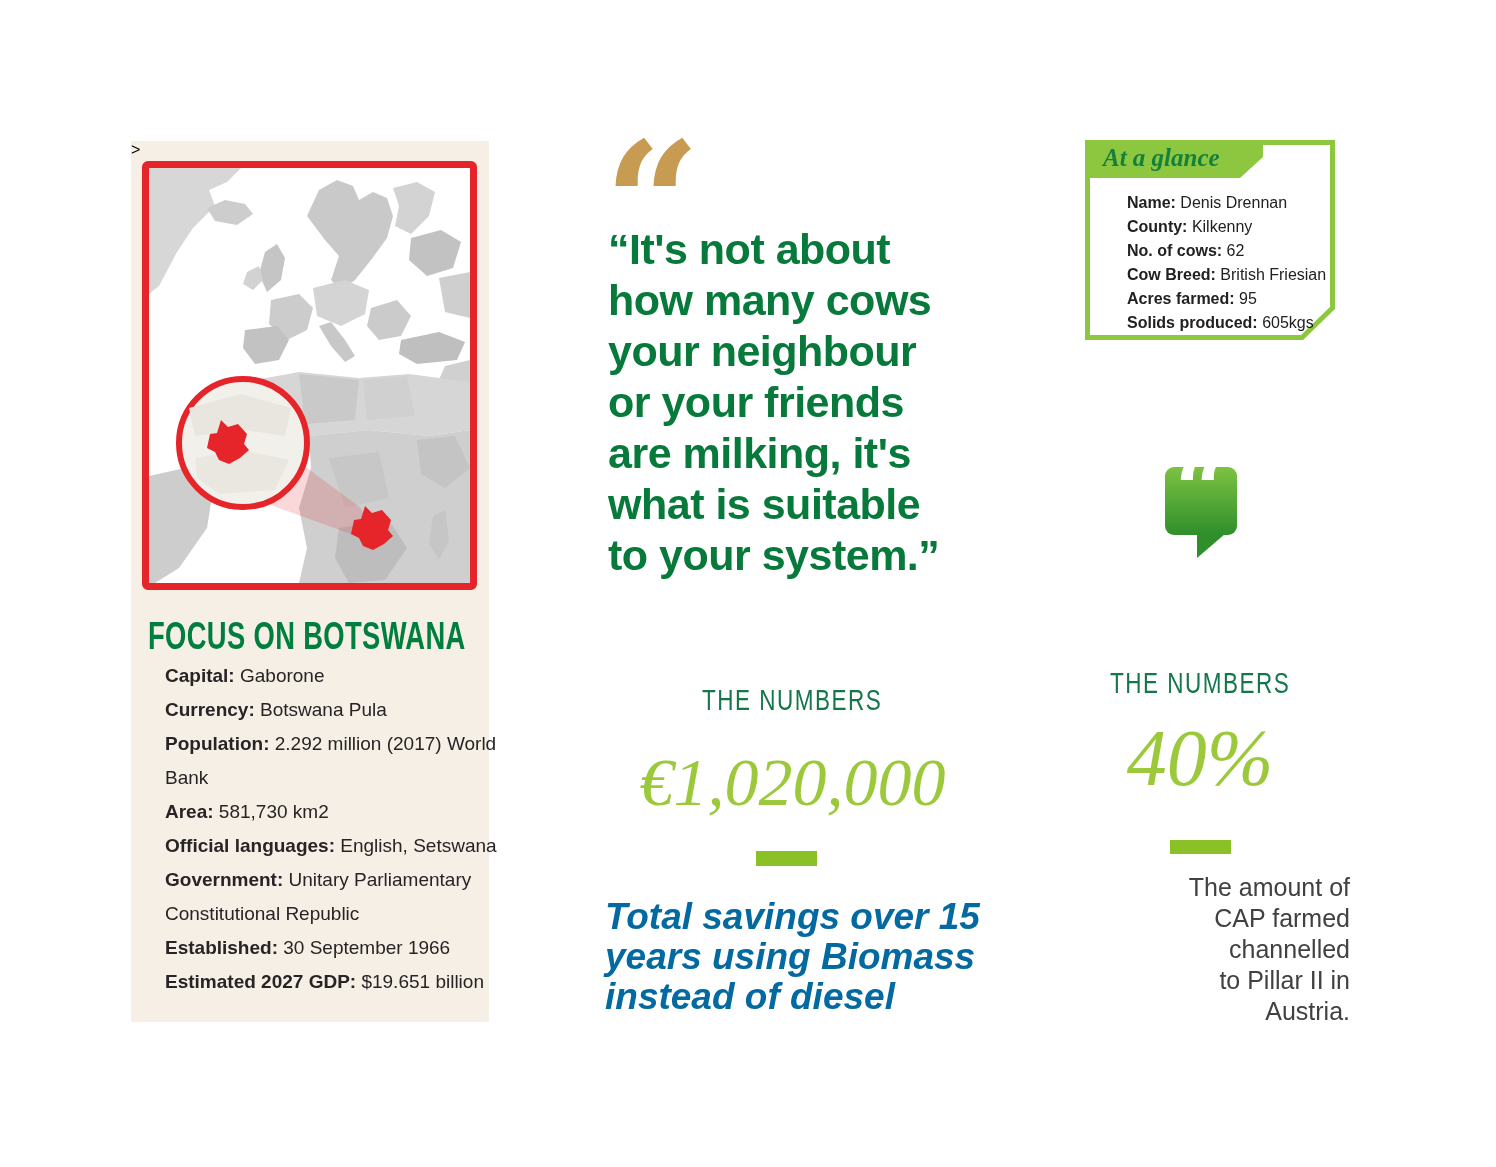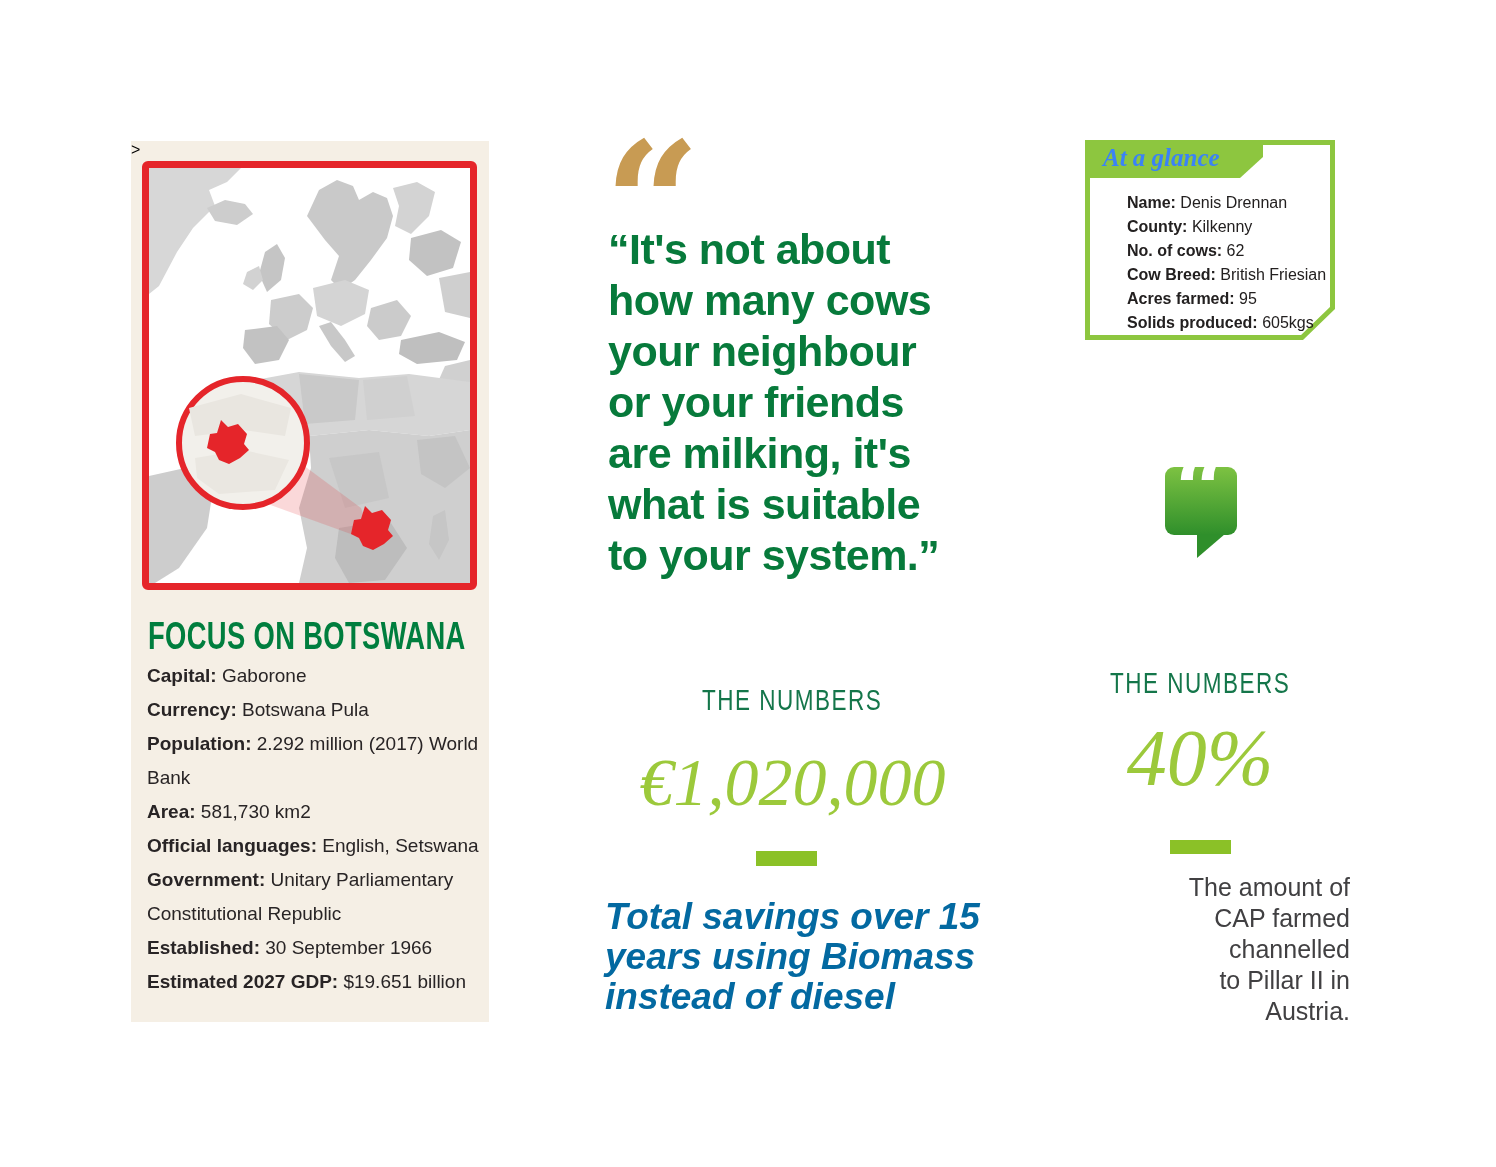--- a/index.html
+++ b/index.html
@@ -7,21 +7,21 @@
           font-family:"Liberation Sans",sans-serif;}
   .abs{position:absolute;}
 
   
   .panel{left:131px;top:141px;width:358px;height:881px;background:#f5efe5;}
   .map-frame{left:142px;top:161px;width:321px;height:415px;background:#ffffff;
              border:7px solid #e5252a;border-radius:6px;overflow:hidden;}
   .panel-title{left:148px;top:615px;font-size:38px;font-weight:bold;color:#007e3e;
                transform:scaleX(0.72);transform-origin:left center;white-space:nowrap;
                letter-spacing:0.5px;}
-  .facts{left:147px;top:659px;width:340px;font-size:19px;line-height:34px;color:#282425;}
+  .facts{left:165px;top:659px;width:340px;font-size:19px;line-height:34px;color:#282425;}
   .facts b{font-weight:bold;}
 
   
   .gold-quote{left:604px;top:120px;font-family:"DejaVu Serif",serif;font-weight:bold;
               font-size:168px;line-height:1;color:#c89b53;}
   .quote-lines{left:608px;top:224px;color:#077a3b;font-size:43px;font-weight:bold;
                letter-spacing:-0.5px;}
   .quote-lines div{line-height:51px;white-space:nowrap;}
 
   .numbers-head{font-size:30px;color:#14764a;letter-spacing:2px;white-space:nowrap;}
@@ -31,21 +31,21 @@
              font-family:"Liberation Serif",serif;font-style:italic;
              font-size:68px;line-height:1;color:#9cc93b;}
   .mid-bar{left:756px;top:851px;width:61px;height:15px;background:#8bc127;}
   .mid-caption{left:605px;top:897px;width:375px;text-align:left;color:#0369a1;
                font-size:37px;font-weight:bold;font-style:italic;}
   .mid-caption div{line-height:40px;white-space:nowrap;}
 
   
   .glance-box{left:1085px;top:140px;width:250px;height:200px;}
   .glance-title{left:1103px;top:144px;font-family:"Liberation Serif",serif;
-                font-weight:bold;font-style:italic;font-size:25px;color:#3b82f6;
+                font-weight:bold;font-style:italic;font-size:25px;color:#15803d;
                 white-space:nowrap;}
   .glance-facts{left:1103px;top:191px;width:216px;font-size:16px;line-height:24px;color:#232020;margin-left:24px;}
   .glance-facts b{font-weight:bold;}
 
   .bubble{left:1165px;top:467px;width:72px;height:68px;border-radius:9px;
           background:linear-gradient(180deg,#7dc242 0%,#2f8f2b 100%);}
   .bubble-tail{left:1197px;top:534px;width:0;height:0;
                border-top:24px solid #2f8f2b;border-right:28px solid transparent;}
   .bubble-mark{left:50%;top:50%;transform:translate(-50%,-62%);
                font-family:"DejaVu Serif",serif;font-weight:bold;font-size:92px;

